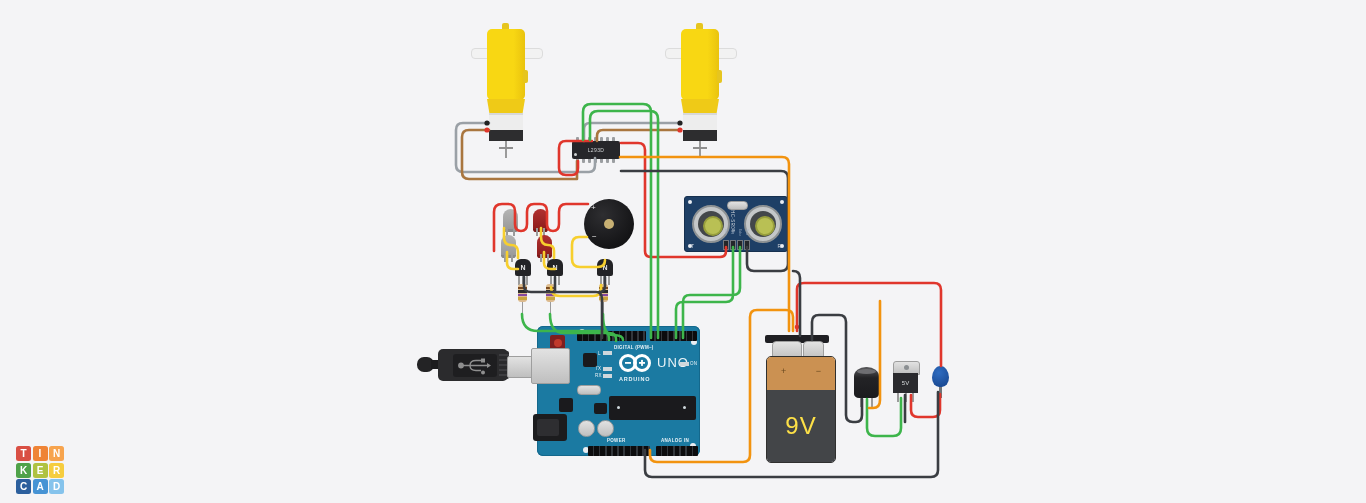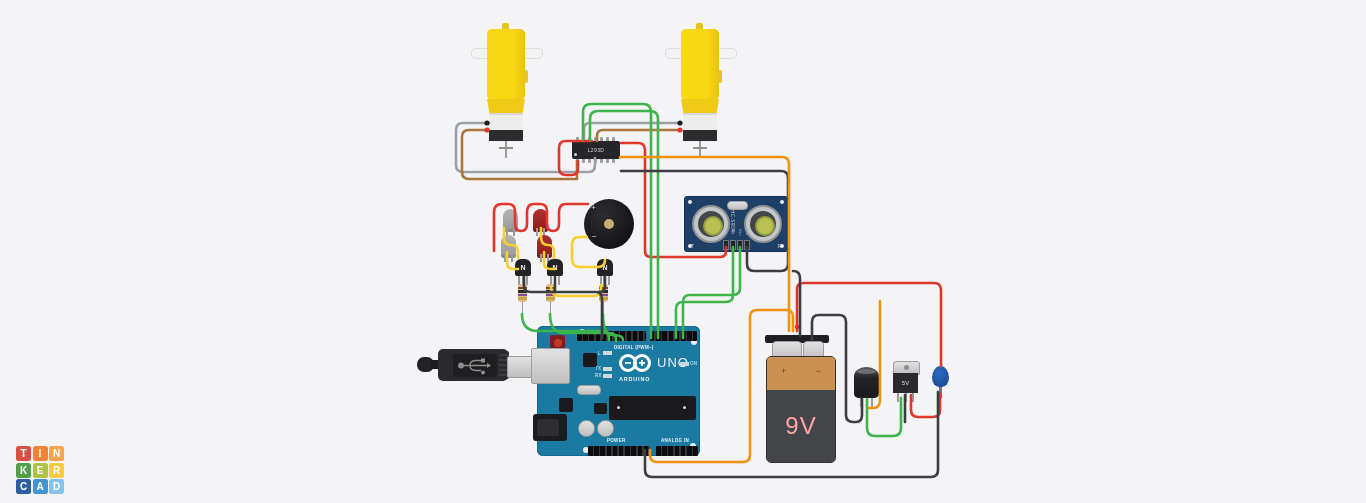--- a/index.html
+++ b/index.html
@@ -45,21 +45,21 @@
 
   
   .board{background:#1b7aa2;border-radius:6px;box-shadow:inset 0 0 0 1px #14688c;}
   .hdr{position:absolute;height:10px;background:repeating-linear-gradient(90deg,#0c0c0e 0 4.5px,#33373c 4.5px 6.2px);border-radius:1px;}
   .wtiny{position:absolute;color:#e8f2f7;font-size:5px;letter-spacing:.3px;white-space:nowrap;}
   .silver{background:linear-gradient(180deg,#e2e2e2,#bfbfbf);border:1px solid #9e9e9e;}
 
   
   .bat-body{border-radius:5px;overflow:hidden;border:1px solid #30302f;}
   .bat-band{background:#cb9152;color:#6b4a20;}
-  .bat-main{background:#434548;color:#fca5a5;}
+  .bat-main{background:#434548;color:#fde047;}
 
   
   .tk-tile{position:absolute;width:15px;height:15px;border-radius:2.5px;color:#fff;
            font-size:10px;font-weight:bold;text-align:center;line-height:15px;}
 </style>
 </head>
 <body>
 
 <div id="canvas">
 

